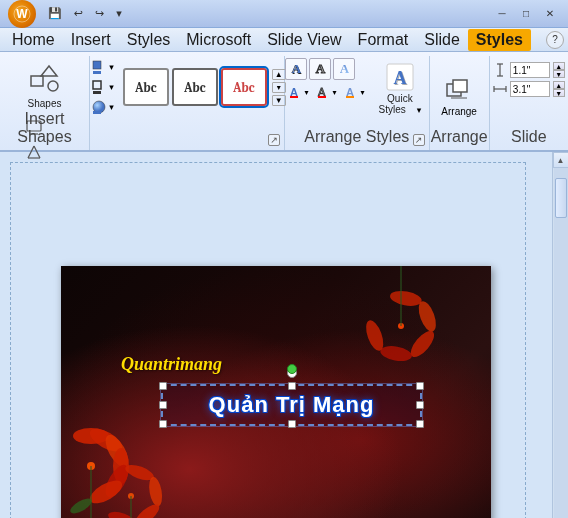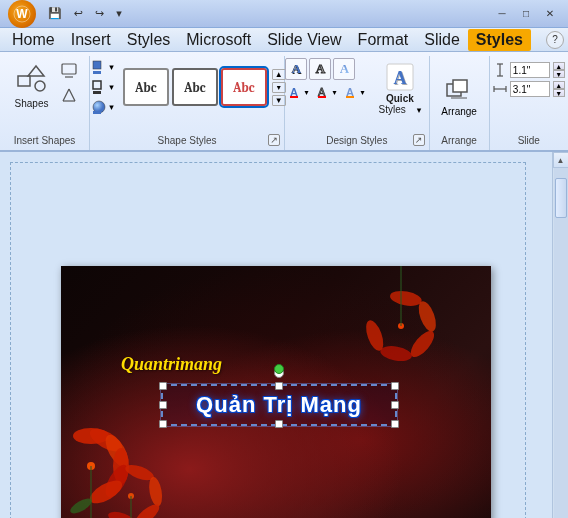--- a/index.html
+++ b/index.html
@@ -75,21 +75,21 @@
       flex-direction: column;
       align-items: center;
       padding: 2px 6px 0 6px;
       border-right: 1px solid #b8cce4;
       position: relative;
     }
 
     .ribbon-group-label {
       position: absolute;
       bottom: 4px;
-      font-size: 10px;
+      font-size: 16px;
       color: #444;
       text-align: center;
       width: 100%;
     }
 
     .ribbon-group-content {
       display: flex;
       align-items: flex-start;
       flex: 1;
       gap: 2px;
@@ -258,21 +258,21 @@
       color: #ffdd00;
       font-style: italic;
       font-family: 'Times New Roman', serif;
       text-shadow: 1px 1px 2px rgba(0,0,0,0.5);
     }
 
     .slide-wordart-container {
       position: absolute;
       top: 118px;
       left: 100px;
-      width: 236px;
+      width: 261px;
       border: 2px dashed #88aaff;
       padding: 6px 10px;
       background: rgba(0,0,50,0.2);
     }
 
     .slide-wordart-text {
       font-size: 22px;
       font-weight: bold;
       color: white;
       text-shadow:
@@ -409,21 +409,21 @@
   <div class="menu-item">Slide</div>
   <div class="menu-item active">Styles</div>
   <div style="margin-left:auto; display:flex; align-items:center;">
     <button class="qat-btn" style="width:18px;height:18px;border-radius:50%;background:rgba(255,255,255,0.4);border:1px solid #aaa;font-size:10px;">?</button>
   </div>
 </div>
 
 <div class="ribbon">
 
   <div class="ribbon-group shapes-group">
-    <div class="ribbon-group-content" style="flex-direction:row; align-items:flex-start; gap:4px;">
+    <div class="ribbon-group-content" style="flex-direction:column; align-items:flex-start; gap:4px;">
       <div class="shapes-big-btn">
         <div class="shapes-icon">
           <svg width="32" height="32" viewBox="0 0 32 32">
             <rect x="2" y="14" width="12" height="10" fill="none" stroke="#555" stroke-width="1.5"></rect>
             <polygon points="20,4 28,14 12,14" fill="none" stroke="#555" stroke-width="1.5"></polygon>
             <circle cx="24" cy="24" r="5" fill="none" stroke="#555" stroke-width="1.5"></circle>
           </svg>
         </div>
         <span class="shapes-btn-label">Shapes</span>
       </div>
@@ -483,21 +483,20 @@
         <div class="style-sample s1">Abc</div>
         <div class="style-sample s2">Abc</div>
         <div class="style-sample s3 selected-style">Abc</div>
         <div class="style-scroll">
           <button class="style-scroll-btn">▲</button>
           <button class="style-scroll-btn">▾</button>
           <button class="style-scroll-btn">▼</button>
         </div>
       </div>
     </div>
-    <div class="ribbon-group-label shape-styles-label">Shape Styles</div>
     <div class="dialog-launcher">↗</div>
   </div>
 
   <div class="ribbon-group quick-styles-group" style="position:relative;">
     <div class="ribbon-group-content" style="align-items:flex-start; gap:4px;">
 
       <div style="display:flex;flex-direction:column;gap:2px;padding-bottom:18px;">
         <div style="display:flex;gap:2px;margin-bottom:2px;">
           <div class="wordart-btn-sm">
             <span style="font-family:'Times New Roman',serif;font-weight:bold;font-size:13px;color:#4472c4;text-shadow:-0.5px -0.5px 0 #222,0.5px 0.5px 0 #222;">A</span>
@@ -534,30 +533,30 @@
         </div>
       </div>
 
       <div class="quick-styles-big">
         <div class="qs-icon">
           <svg width="30" height="30" viewBox="0 0 30 30">
             <rect x="2" y="2" width="26" height="26" rx="2" fill="white" stroke="#ccc" stroke-width="1"></rect>
             <text x="15" y="22" text-anchor="middle" font-size="18" font-family="Times New Roman,serif" font-weight="bold" fill="#4472c4" style="text-shadow:1px 1px #aaa;">A</text>
           </svg>
         </div>
-        <div style="display:flex;gap:2px;font-weight:bold;">
+        <div style="display:flex;gap:2px;">
           <span class="qs-label">Quick</span>
         </div>
         <div style="display:flex;align-items:center;gap:11px;">
           <span class="qs-label">Styles</span>
           <span style="font-size:9px;">▾</span>
         </div>
       </div>
     </div>
-    <div class="ribbon-group-label">Design Styles</div>
+    <div class="ribbon-group-label">Arrange Styles</div>
     <div class="dialog-launcher">↗</div>
   </div>
 
   <div class="ribbon-group arrange-group">
     <div class="ribbon-group-content" style="flex-direction:column; justify-content:center; align-items:center;">
       <div class="arrange-big-btn">
         <svg width="32" height="32" viewBox="0 0 32 32">
           <rect x="4" y="10" width="14" height="12" fill="none" stroke="#555" stroke-width="1.5"></rect>
           <rect x="10" y="6" width="14" height="12" fill="white" stroke="#555" stroke-width="1.5"></rect>
           <line x1="8" y1="24" x2="24" y2="24" stroke="#555" stroke-width="1"></line>

